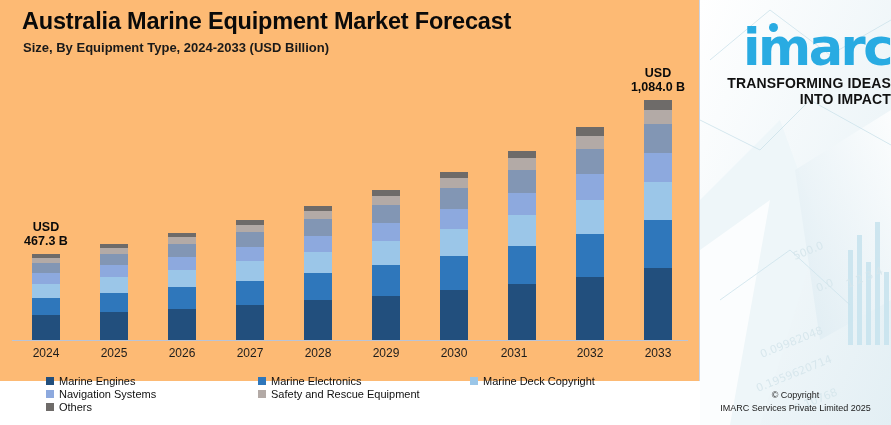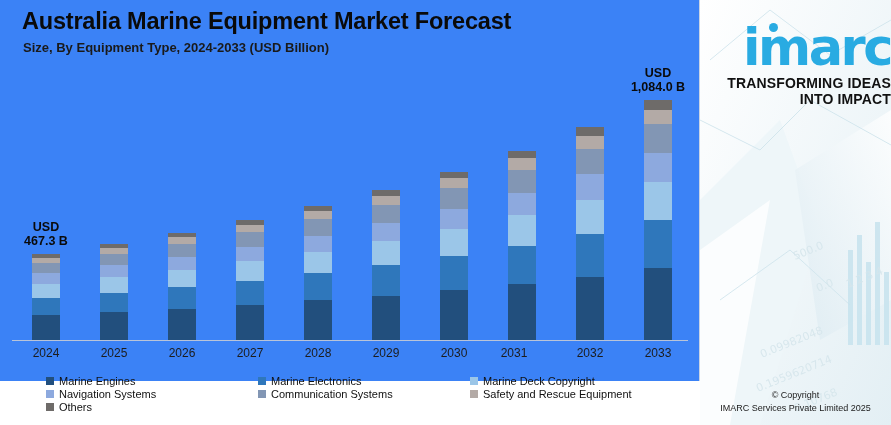--- a/index.html
+++ b/index.html
@@ -12,21 +12,21 @@
   #root {
     position: relative;
     width: 891px; height: 425px;
     display: flex;
   }
 
   
   #chart-panel {
     position: relative;
     width: 700px; height: 381px;
-    background: #3b82f6;
+    background: #fdba74;
     border-right: 1px solid #c9d3e4;
     flex: 0 0 700px;
   }
 
   #title {
     position: absolute;
     left: 22px; top: 8px;
     font-size: 23.5px;
     font-weight: bold;
     color: #0a0a0a;
@@ -351,24 +351,20 @@
           </div>
           <div class="legend-item lg-c3">
             <span class="sw" style="background: rgb(155, 198, 232);"></span>
             <span>Marine Deck Copyright</span>
           </div>
         </div>
         <div class="legend-row">
           <div class="legend-item lg-c1">
             <span class="sw" style="background: rgb(141, 169, 222);"></span>
             <span>Navigation Systems</span>
-          </div>
-          <div class="legend-item lg-c2">
-            <span class="sw" style="background: rgb(130, 150, 180);"></span>
-            <span>Communication Systems</span>
           </div>
           <div class="legend-item lg-c3">
             <span class="sw" style="background: rgb(179, 170, 166);"></span>
             <span>Safety and Rescue Equipment</span>
           </div>
         </div>
         <div class="legend-row">
           <div class="legend-item lg-c1">
             <span class="sw" style="background: rgb(110, 107, 105);"></span>
             <span>Others</span>

